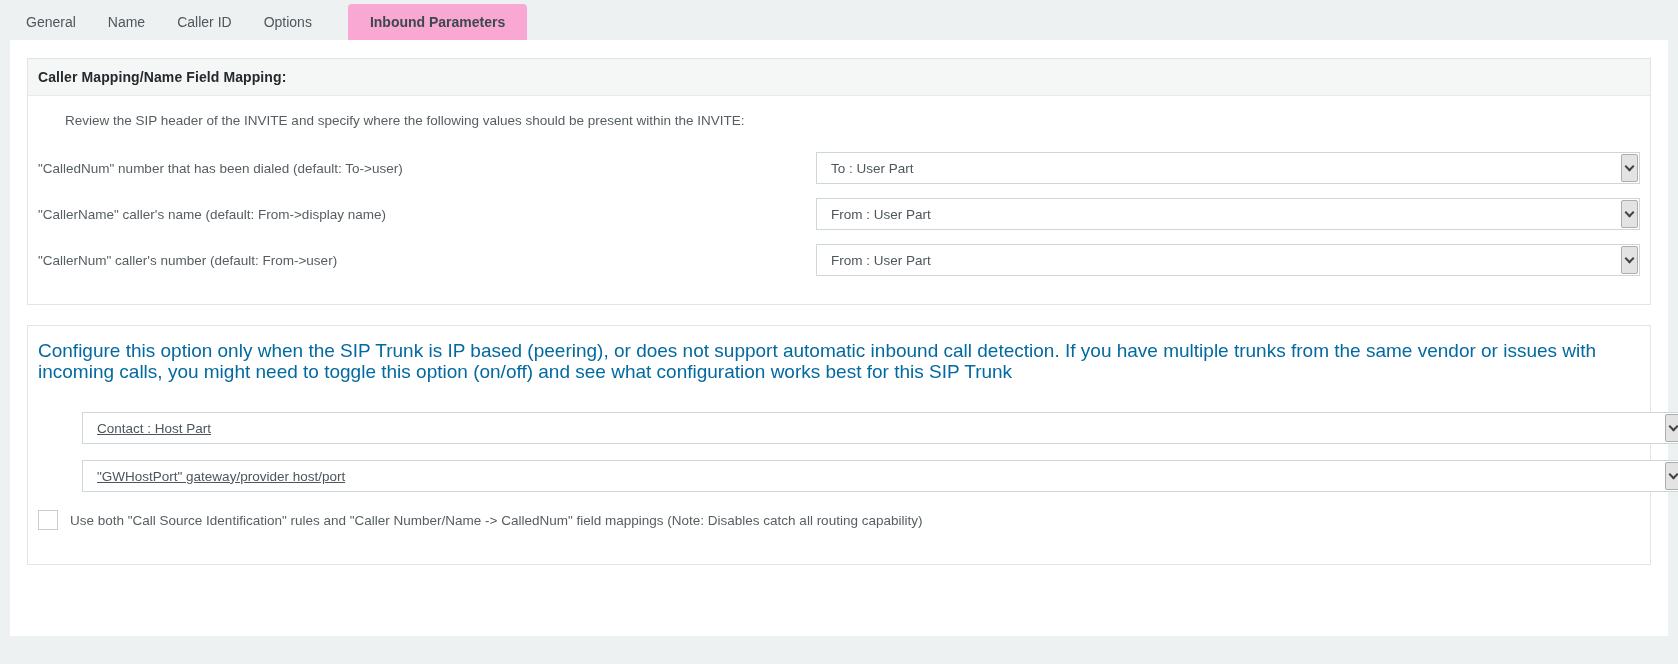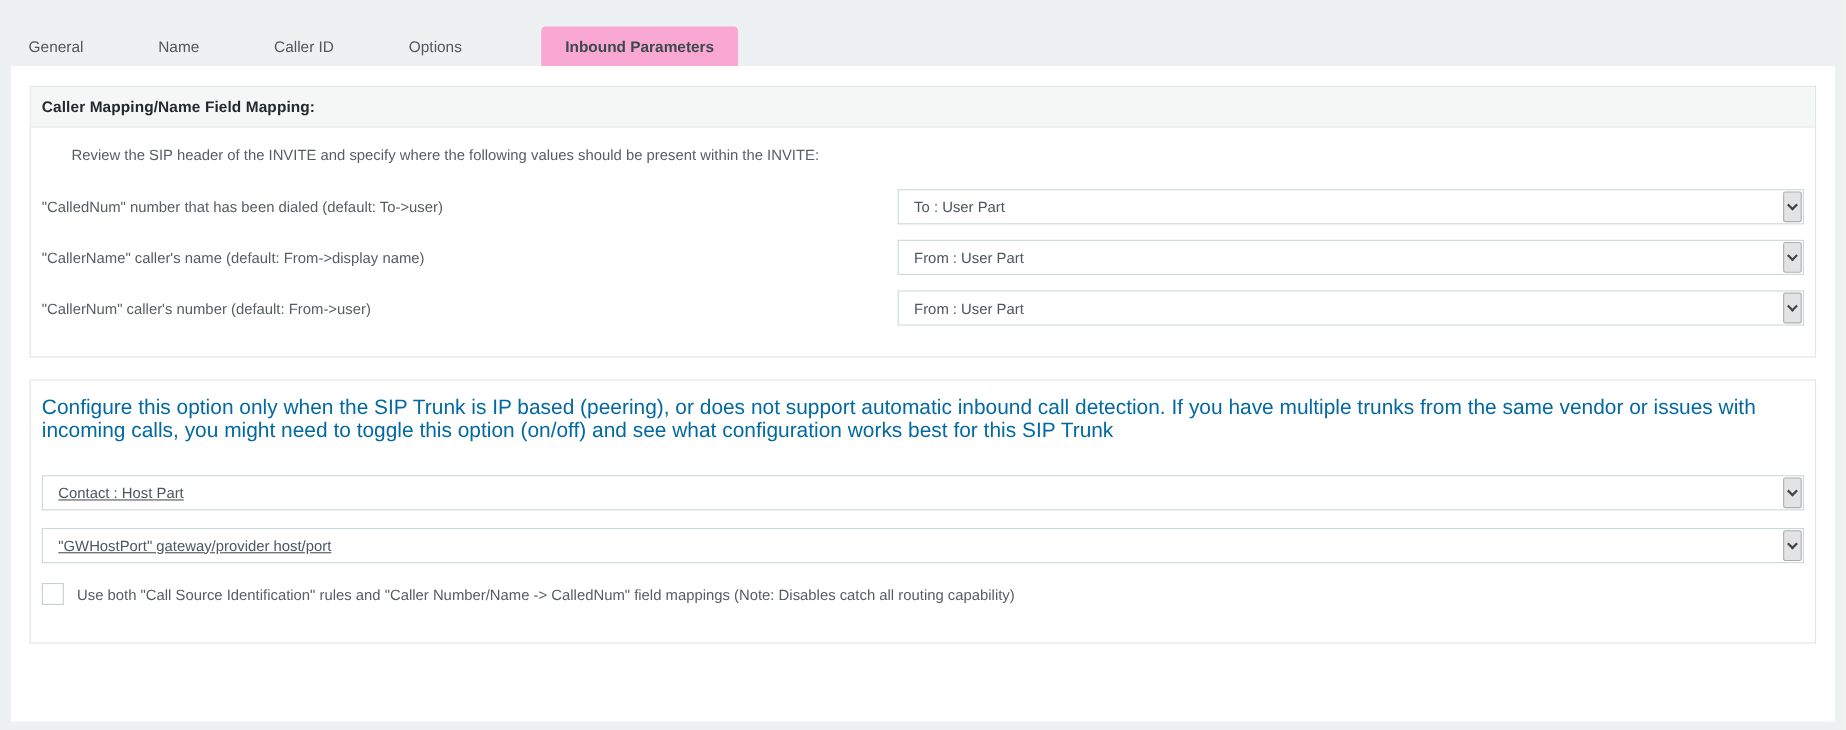--- a/index.html
+++ b/index.html
@@ -5,25 +5,24 @@
   * { box-sizing: border-box; margin: 0; padding: 0; }
   html, body { width: 1678px; height: 664px; overflow: hidden; }
   body {
     background: #eef1f1;
     font-family: "Liberation Sans", sans-serif;
     color: #565e62;
   }
 
   
   .tabbar {
-    height: 60px;
+    height: 40px;
     display: flex;
     align-items: flex-end;
     padding-left: 10px;
-    gap: 36px;
   }
   .tab {
     height: 36px;
     line-height: 36px;
     padding: 0 16px;
     font-size: 14px;
     color: #4e575c;
     cursor: pointer;
     white-space: nowrap;
   }
@@ -93,20 +92,21 @@
     position: relative;
     height: 32px;
     background: #ffffff;
     border: 1px solid #ccd7db;
     display: flex;
     align-items: center;
     padding: 0 26px 0 14px;
     font-size: 13.5px;
     color: #4d565b;
     cursor: pointer;
+    margin-left: 44px;
   }
   .select-half { flex: 0 0 824px; }
   .select-full { width: 100%; text-decoration: underline; }
   .select-arrow {
     position: absolute;
     top: 1px;
     right: 1px;
     bottom: 1px;
     width: 17px;
     background: #e3e3e3;

